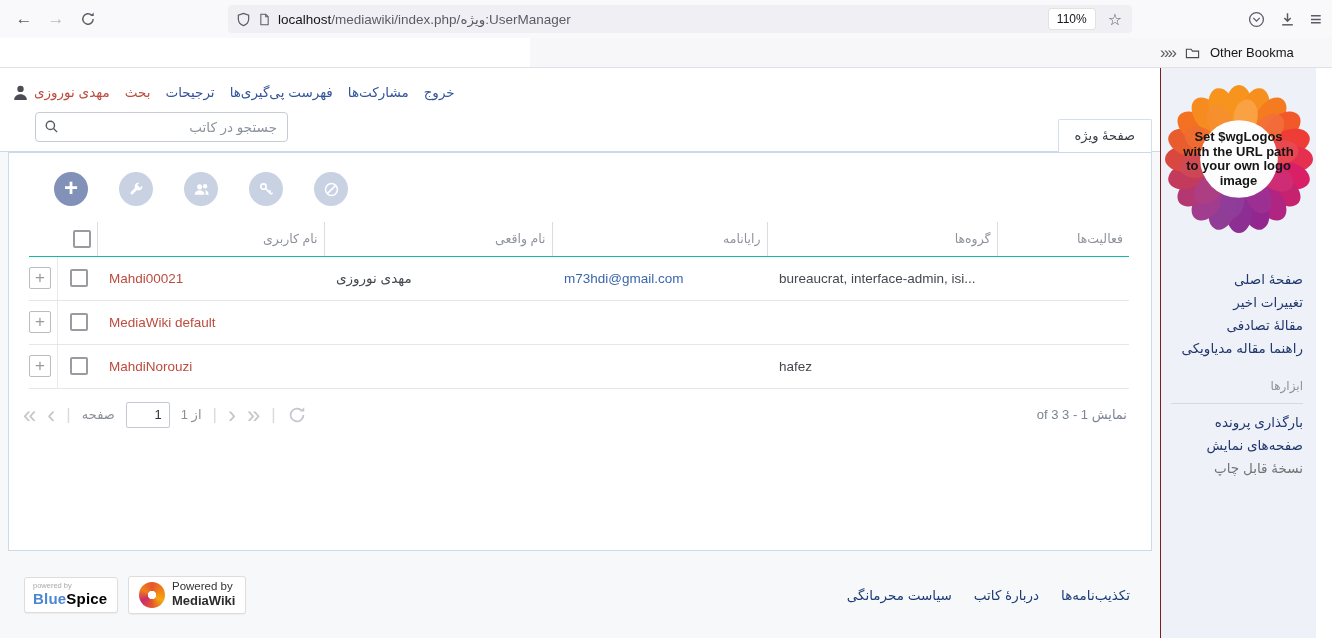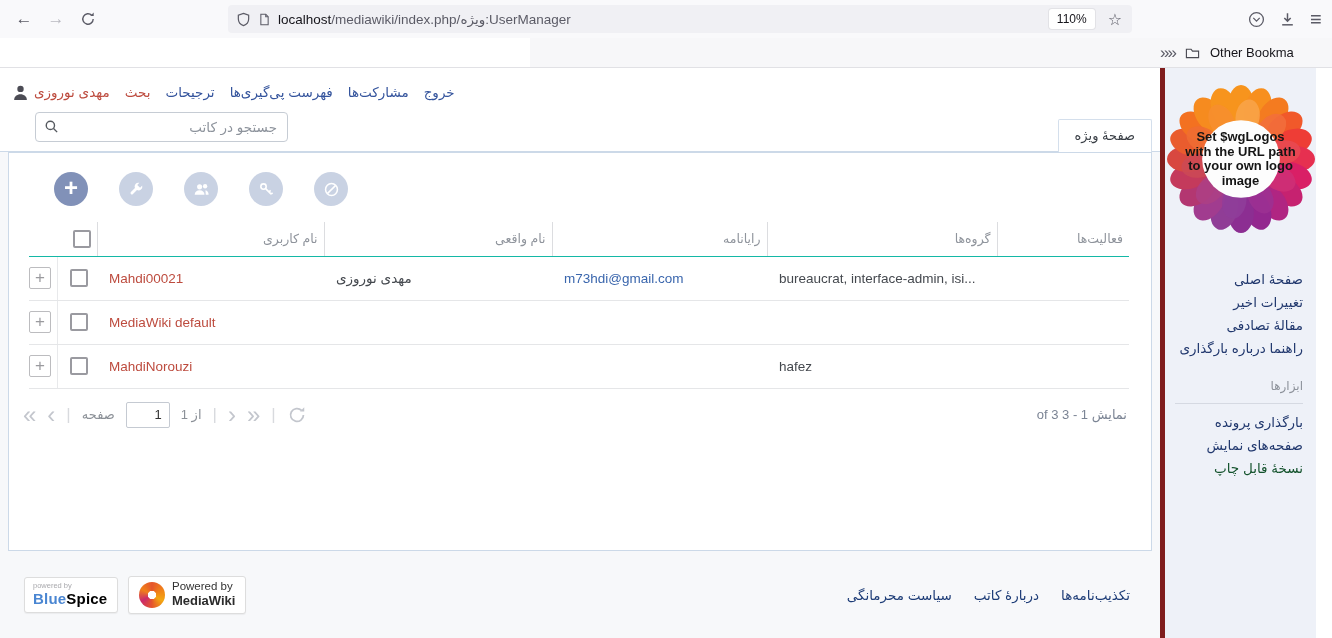--- a/index.html
+++ b/index.html
@@ -26,21 +26,21 @@
     display:flex; align-items:center; position:relative; }
   .bookmarks-white { position:absolute; left:0; top:0; width:530px; height:29px; background:#fff; }
   .bookmarks-right { position:absolute; right:0; display:flex; align-items:center; gap:10px;
     padding-right:0; width:172px; }
   .chevrons { color:#5b5b66; font-size:17px; letter-spacing:-2px; }
   .bm-label { font-size:13px; color:#15141a; white-space:nowrap; overflow:hidden; }
 
   
   .wiki { display:flex; height:570px; }
   .main-col { width:1160px; display:flex; flex-direction:column; background:#fff; }
-  .side-col { width:156px; background:#eef1f8; border-left:5px solid #7f1d1d; }
+  .side-col { width:156px; background:#eef1f8; border-left:1px solid #7f1d1d; }
 
   
   .personal-nav { height:38px; display:flex; align-items:center; gap:15px; padding:10px 0 0 12px;
     font-size:13.5px; }
   .personal-nav .red { color:#bd4b3e; }
   .personal-nav .blue { color:#33539c; }
   .pn-user { display:flex; align-items:center; gap:5px; }
 
   
   .search-row { height:46px; position:relative; border-bottom:1px solid #ccd9e8; }
@@ -120,21 +120,21 @@
 
   
   .logo-wrap { width:148px; height:148px; margin:17px auto 0; position:relative; }
   .logo-text { position:absolute; top:50%; left:50%; transform:translate(-50%,-50%);
     width:116px; text-align:center; font-weight:bold; font-size:13px; line-height:1.12;
     color:#151515; }
   .side-nav { margin-top:35px; direction:rtl; padding-right:13px; }
   .side-nav .s-link { font-size:13.5px; color:#21386e; line-height:22px; }
   .side-heading { font-size:12px; color:#8d929b; margin:15px 0 6px; }
   .side-divider { border:none; border-top:1px solid #d5d9e2; margin:0 0 7px 10px; }
-  .s-link.light { color:#14532d; }
+  .s-link.light { color:#737373; }
   .side-nav div { line-height:22px; }
 </style>
 </head>
 <body>
 
 <div class="chrome-toolbar">
   <div class="nav-btn">
       <span>←</span>
     </div>
   <div class="nav-btn disabled">
@@ -384,21 +384,21 @@
           <circle r="42" fill="#fdfdfd"></circle>
         </g>
       </svg>
       <div class="logo-text">Set $wgLogos with the URL path to your own logo image</div>
     </div>
 
     <div class="side-nav">
       <div><span class="s-link">صفحهٔ اصلی</span></div>
       <div><span class="s-link">تغییرات اخیر</span></div>
       <div><span class="s-link">مقالهٔ تصادفی</span></div>
-      <div><span class="s-link">راهنما درباره بارگذاری</span></div>
+      <div><span class="s-link">راهنما مقاله مدیاویکی</span></div>
       <div class="side-heading">ابزارها</div>
       <hr class="side-divider">
       <div><span class="s-link">بارگذاری پرونده</span></div>
       <div><span class="s-link">صفحه‌های نمایش</span></div>
       <div><span class="s-link light">نسخهٔ قابل چاپ</span></div>
     </div>
   </div>
 </div>
 
 </body></html>

